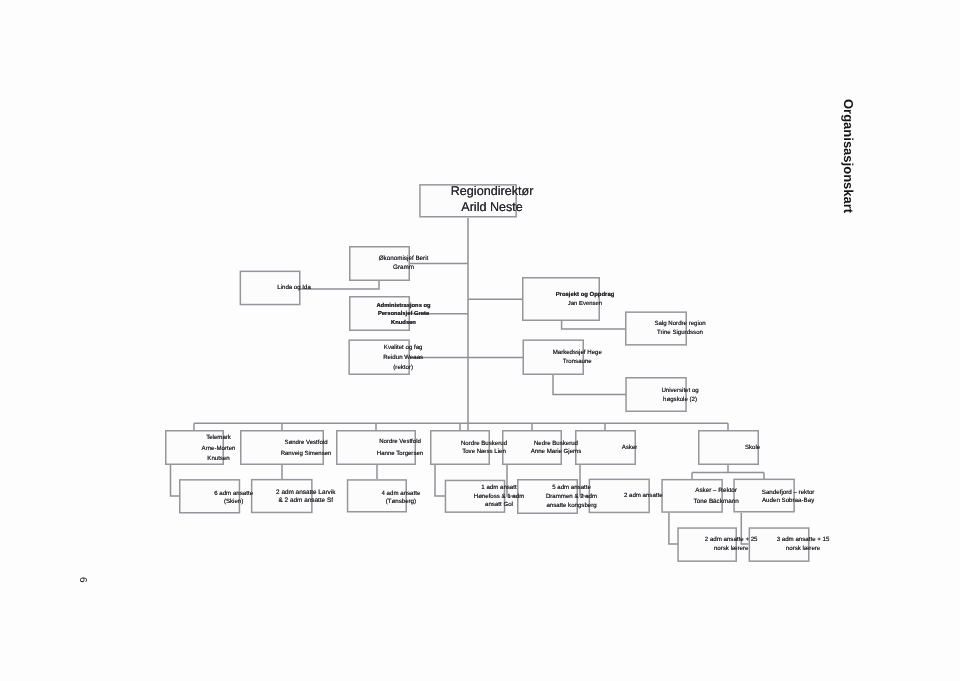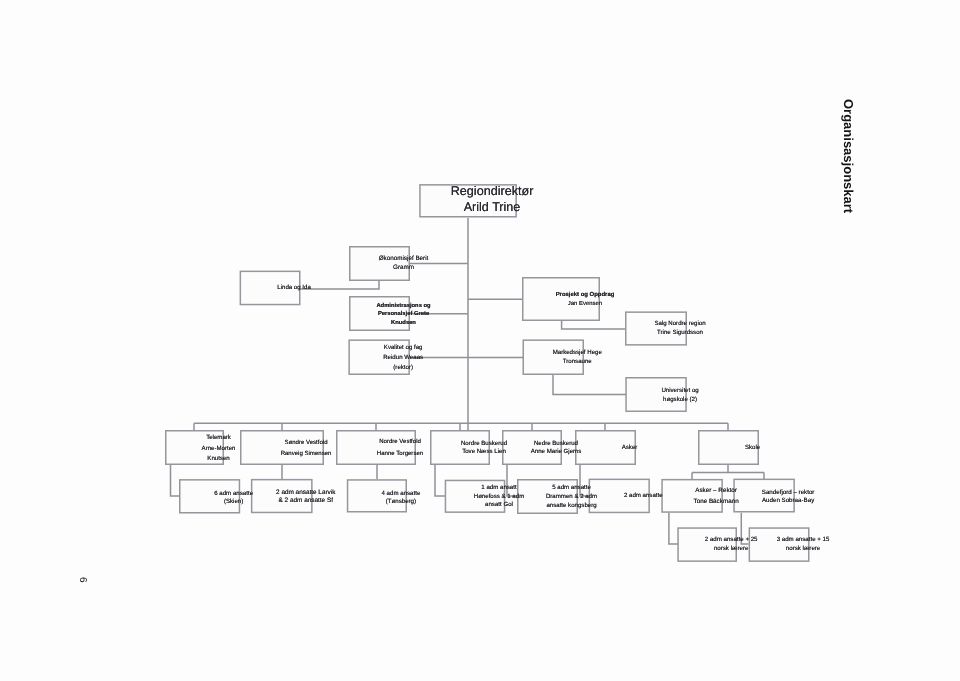--- a/index.html
+++ b/index.html
@@ -78,21 +78,21 @@
     <polyline points="692,472.5 764,472.5" fill="none" stroke="#909096" stroke-width="1.5"></polyline>
     <polyline points="692,472.5 692,479" fill="none" stroke="#909096" stroke-width="1.5"></polyline>
     <polyline points="764,472.5 764,479" fill="none" stroke="#909096" stroke-width="1.5"></polyline>
     <polyline points="668.9,512.8 668.9,544.1 678,544.1" fill="none" stroke="#909096" stroke-width="1.5"></polyline>
     <polyline points="741.3,512.8 741.3,544.1 748.6,544.1" fill="none" stroke="#909096" stroke-width="1.5"></polyline>
   </svg>
 
   <div class="node" style="left:419.2px;top:182.29999999999998px;width:97.7px;height:33.4px;font-size:12.6px;line-height:16.4px;">
         <span class="tl">
           <span>Regiondirektør</span>
-          <span>Arild Trine</span>
+          <span>Arild Neste</span>
         </span>
       </div>
   <div class="node" style="left:239.6px;top:271.20000000000005px;width:60.9px;height:34.7px;font-size:6.1px;line-height:8.5px;">
         <span class="tl">
           <span>Linda og Ida</span>
         </span>
       </div>
   <div class="node" style="left:349px;top:246.4px;width:61px;height:35px;font-size:6.3px;line-height:8.6px;">
         <span class="tl">
           <span>Økonomisjef  Berit</span>

